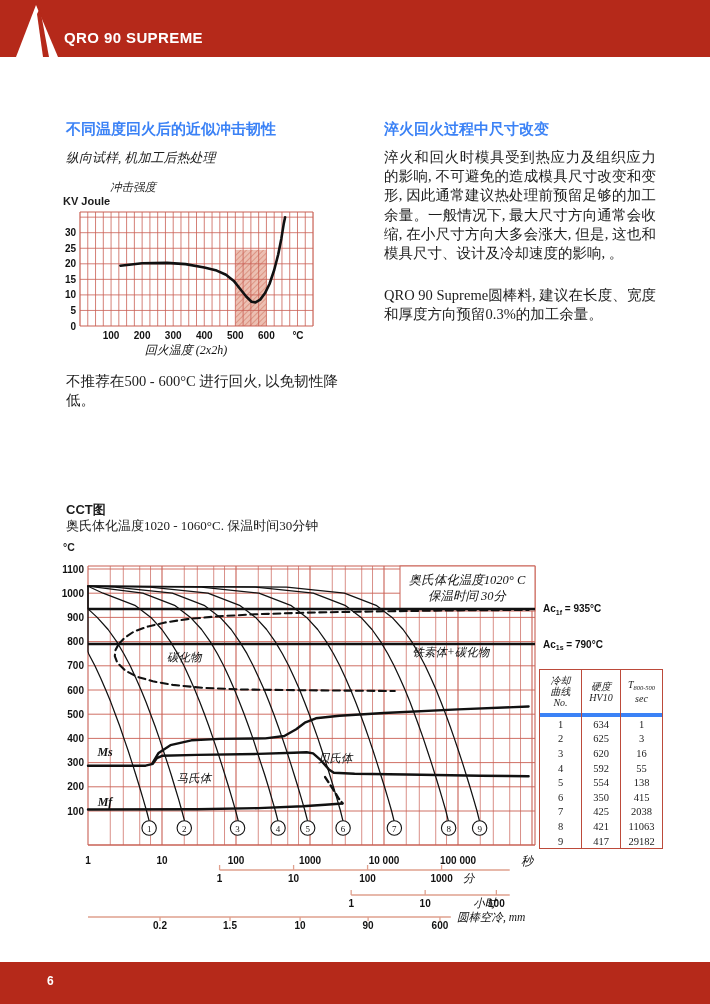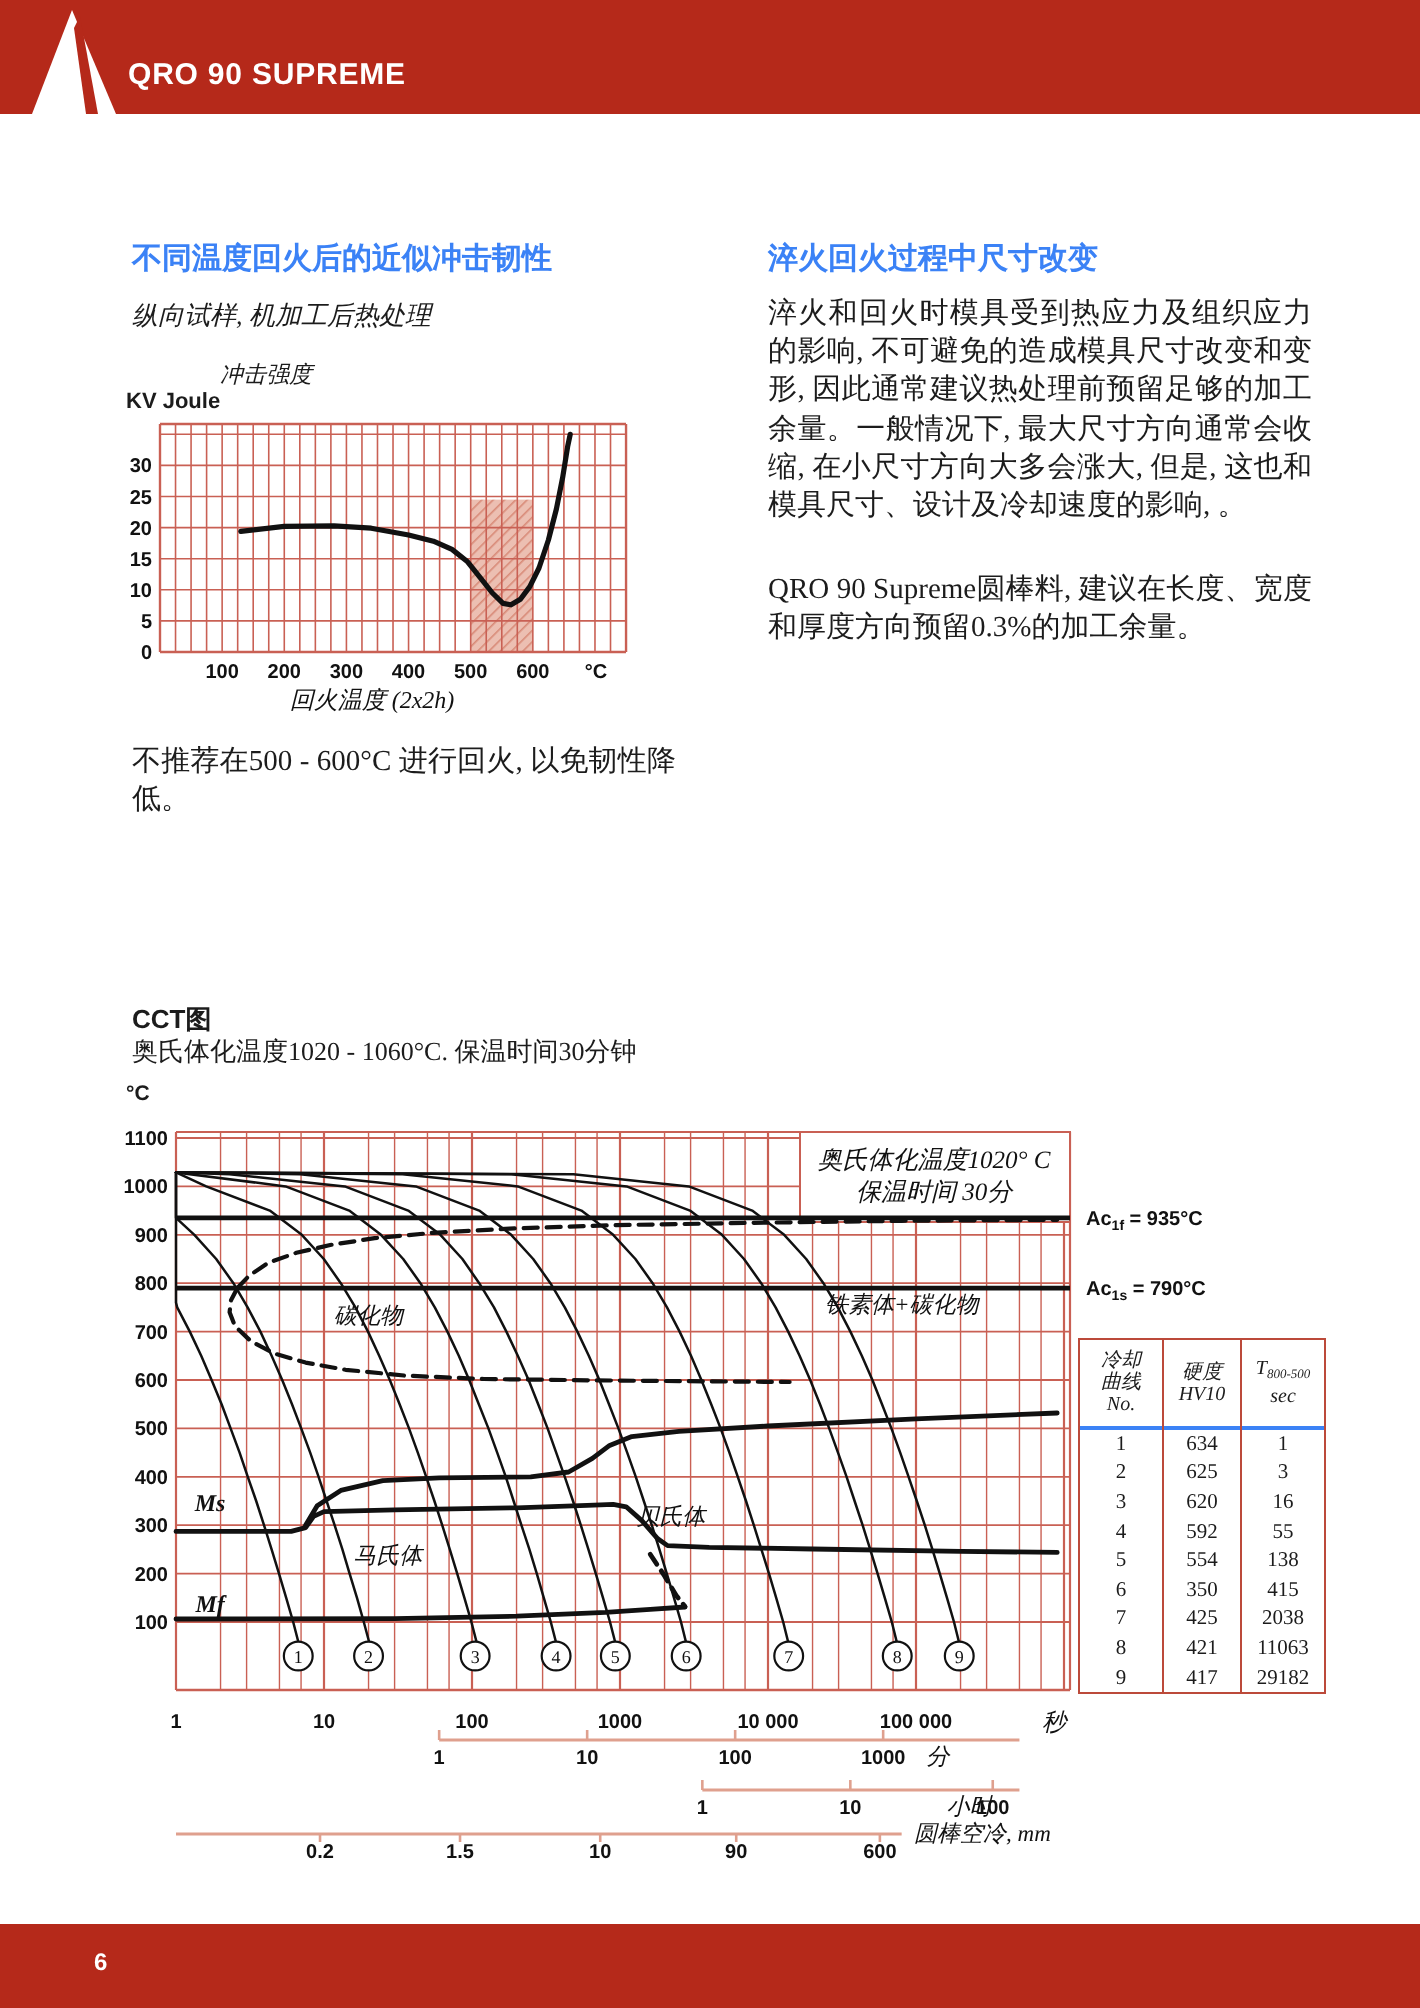--- a/index.html
+++ b/index.html
@@ -12,21 +12,21 @@
   .h2{font-family:"Liberation Sans",sans-serif;font-weight:bold;font-size:15px;color:#3b82f6;}
   .serif-it{font-family:"Liberation Serif",serif;font-style:italic;}
   .para{font-size:14.5px;line-height:19.2px;text-align:justify;}
   .small-lbl{font-size:11.5px;}
   .kv{font-family:"Liberation Sans",sans-serif;font-weight:bold;font-size:11px;}
   .cctsub{font-size:13px;}
   #cct-table{background:#fff;border:1.4px solid #bc4a3a;display:grid;
              grid-template-columns:42px 39px 41px;font-size:10px;line-height:11px;}
   #cct-table .col{border-right:1px solid #bc4a3a;display:flex;flex-direction:column;}
   #cct-table .col:last-child{border-right:none;}
-  #cct-table .th{height:43px;border-bottom:2px solid #3b82f6;display:flex;flex-direction:column;
+  #cct-table .th{height:43px;border-bottom:4px solid #3b82f6;display:flex;flex-direction:column;
                  align-items:center;justify-content:center;font-style:italic;}
   #cct-table .td{height:14.6px;display:flex;align-items:center;justify-content:center;
                  font-family:"Liberation Serif",serif;font-size:10.5px;}
   sub.t8{font-size:6.5px;vertical-align:-2px;}
   .pgnum{font-family:"Liberation Sans",sans-serif;font-weight:bold;color:#fff;font-size:12px;}
 </style>
 </head>
 <body>
 
 <div id="page">

